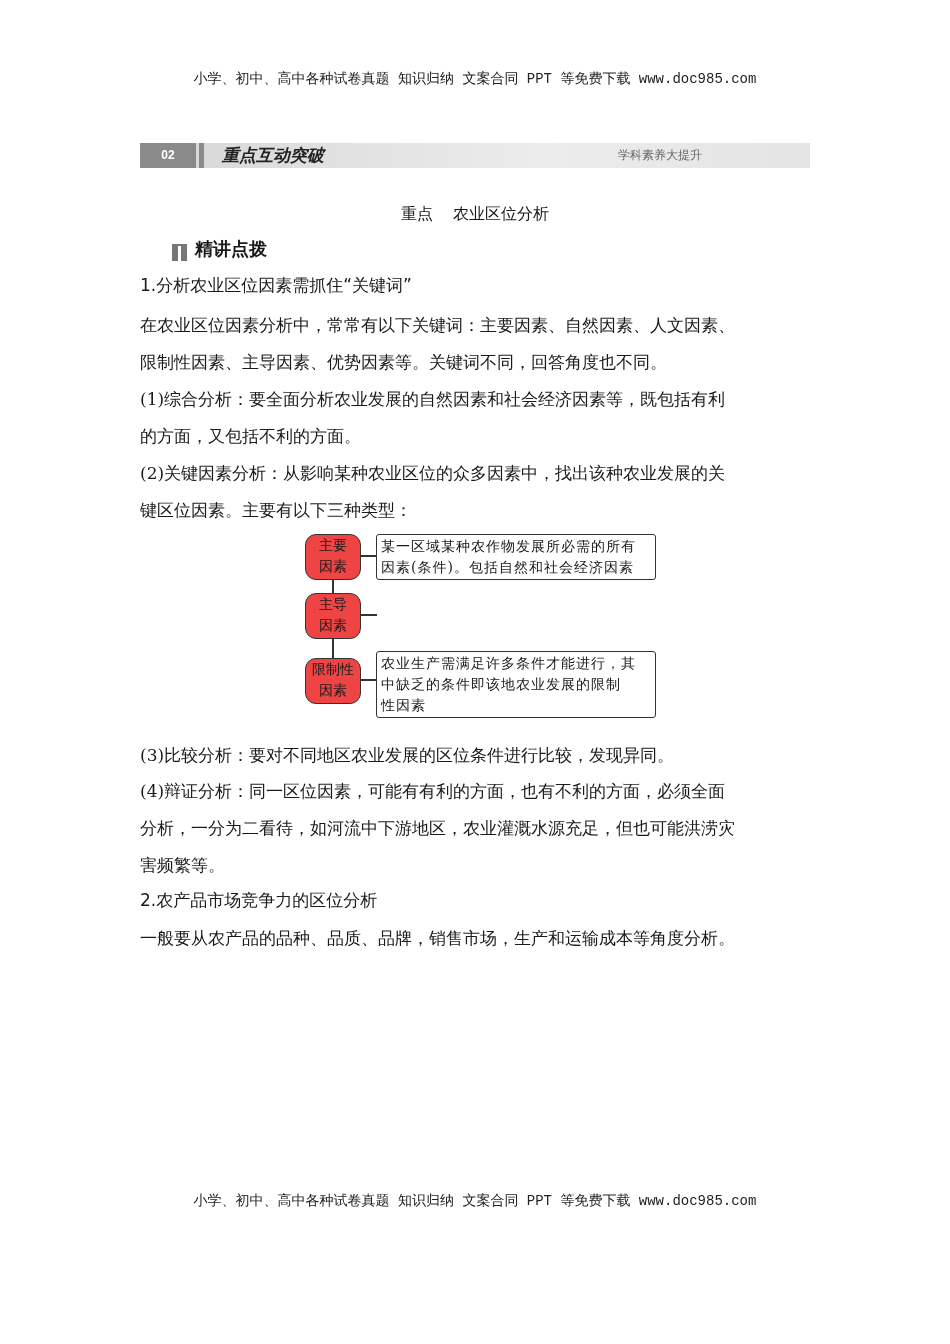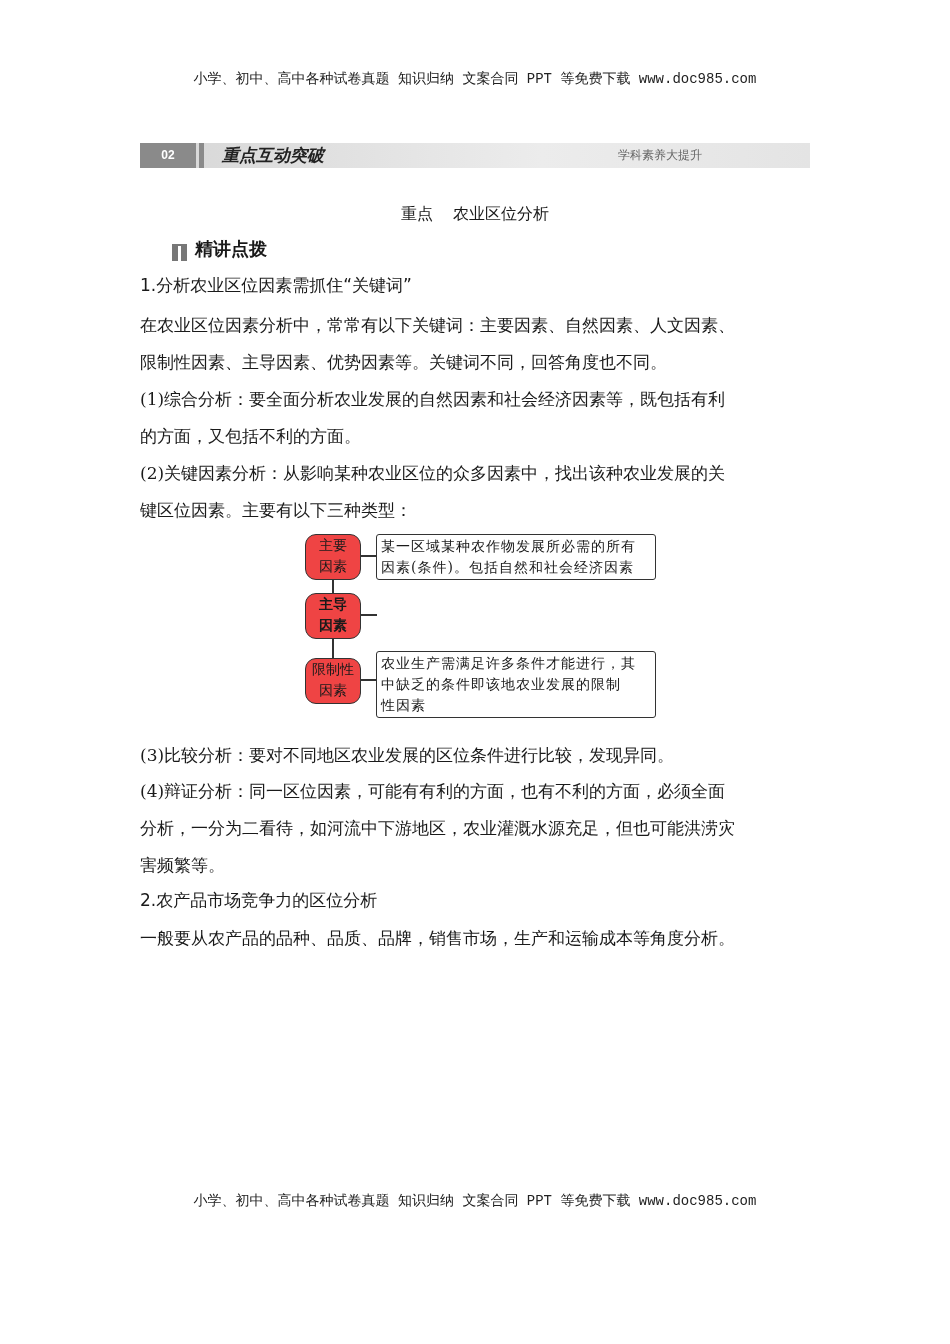--- a/index.html
+++ b/index.html
@@ -76,21 +76,21 @@
   <div class="lbox" style="top:1px;height:44px;">
     <div>主要</div>
     <div>因素</div>
   </div>
   <div class="hline" style="top:22px;"></div>
   <div class="rbox" style="top:1px;height:42px;">
     <div>某一区域某种农作物发展所必需的所有</div>
     <div>因素(条件)。包括自然和社会经济因素</div>
   </div>
 
-  <div class="lbox" style="top:60px;height:44px;font-weight:bold;">
+  <div class="lbox" style="top:60px;height:44px;">
     <div>主导</div>
     <div>因素</div>
   </div>
   <div class="hline" style="top:81px;"></div>
 
   <div class="lbox" style="top:125px;height:44px;">
     <div>限制性</div>
     <div>因素</div>
   </div>
   <div class="hline" style="top:146px;"></div>

